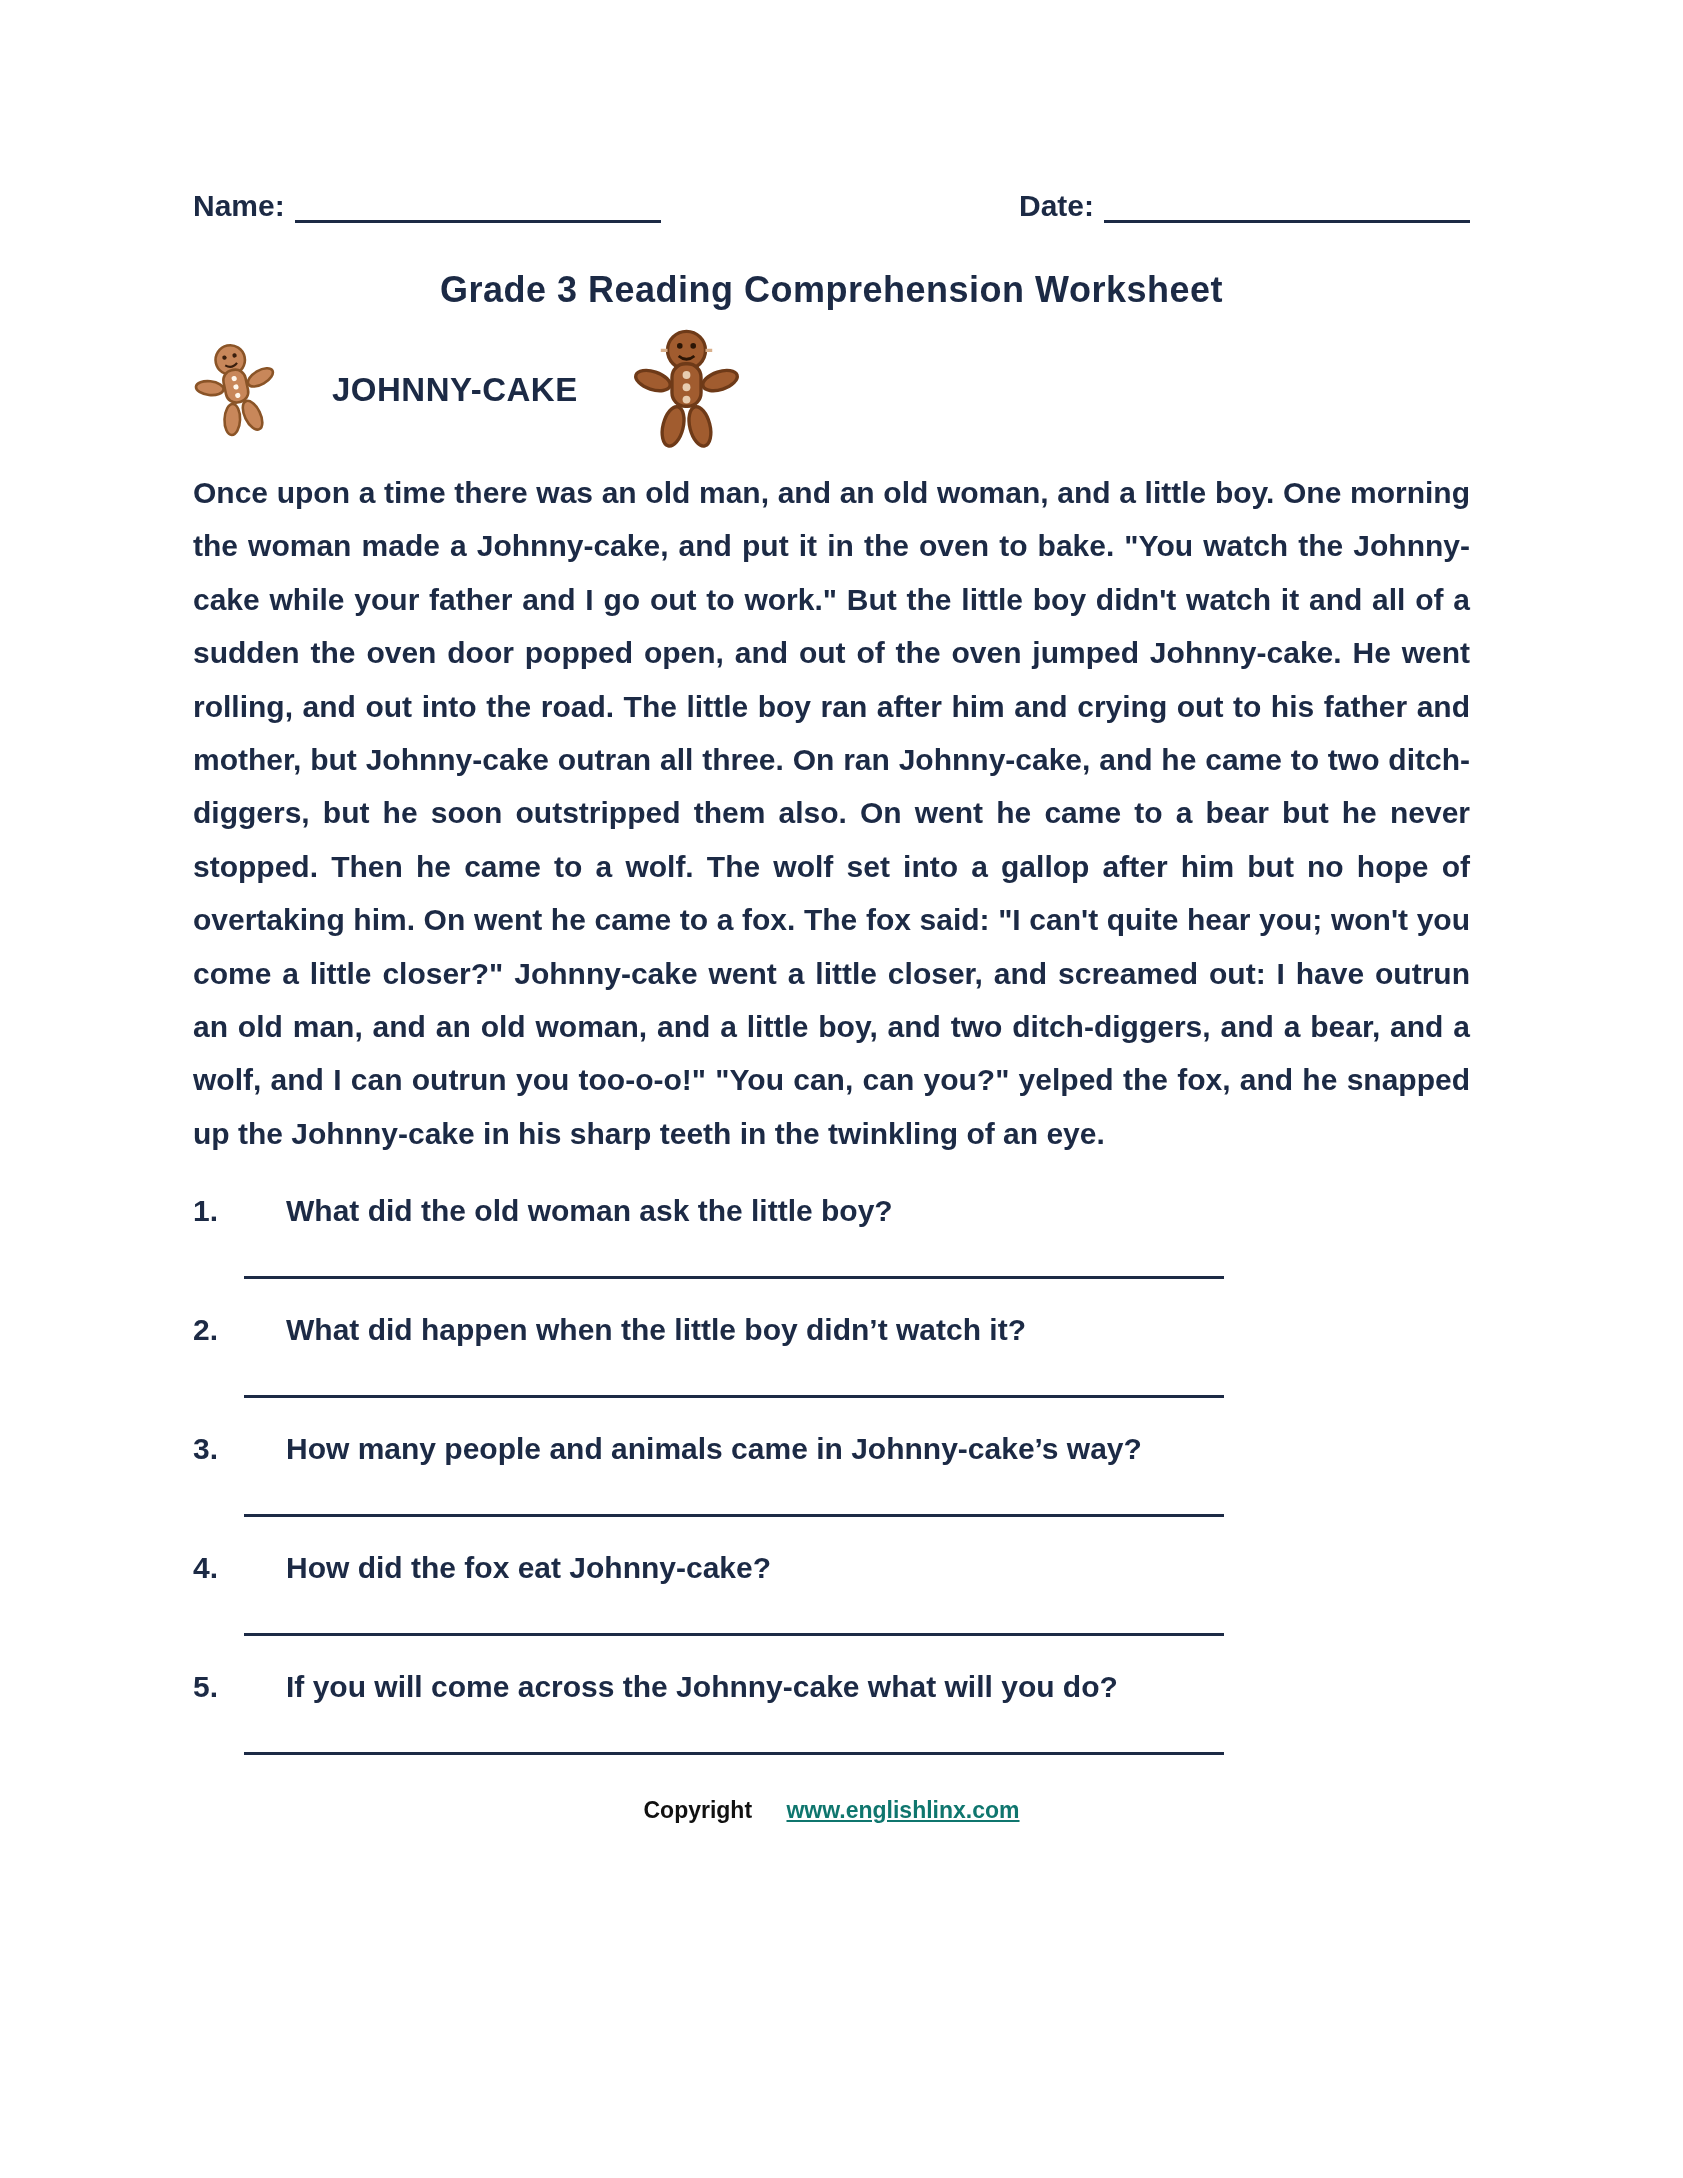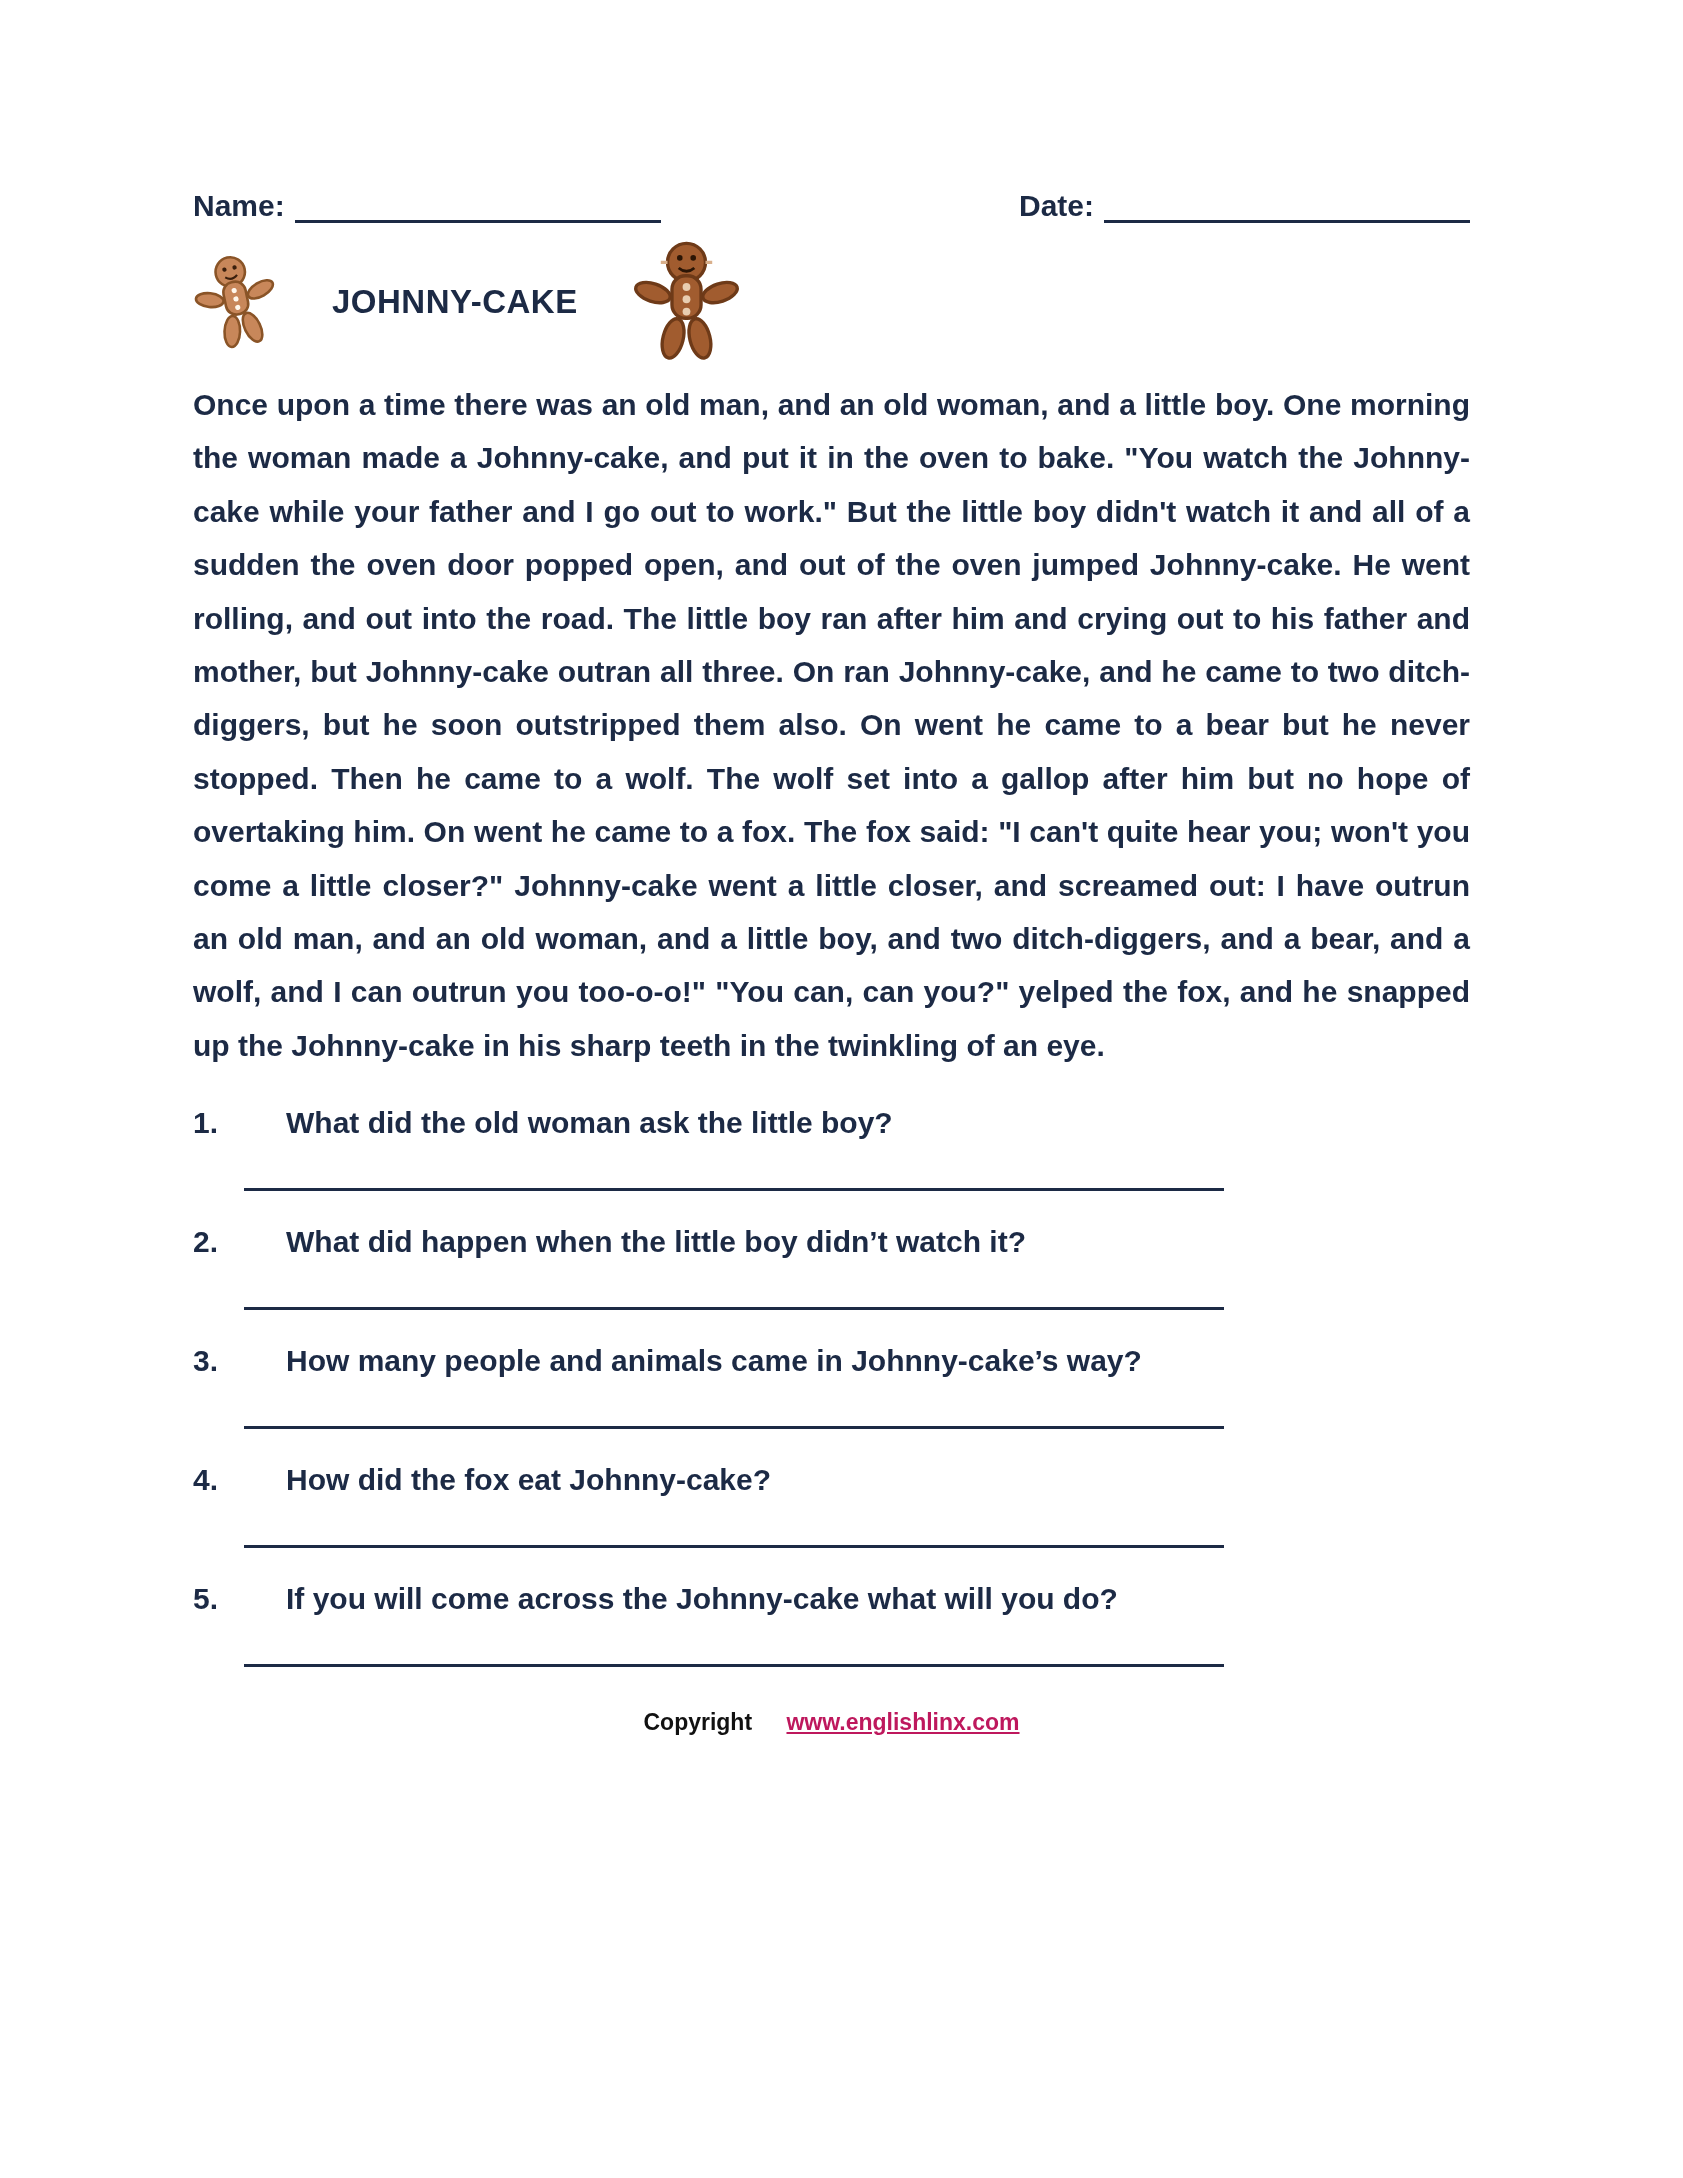--- a/index.html
+++ b/index.html
@@ -83,41 +83,42 @@
     border-bottom: 3px solid #1c2a45;
   }
   
   .footer {
     margin-top: 42px;
     text-align: center;
     font-size: 23px;
     color: #111111;
   }
   .footer a {
-    color: #be185d;
+    color: #0f766e;
     text-decoration: underline;
     margin-left: 28px;
   }
 </style>
 </head>
 <body>
 
 <div class="sheet">
 
   <div class="meta-row">
     <div class="meta-field">
       <span>Name:</span>
       <span class="blank-line"></span>
     </div>
     <div class="meta-field">
       <span>Date:</span>
       <span class="blank-line"></span>
     </div>
   </div>
 
+  <div class="page-title">Grade 3 Reading Comprehension Worksheet</div>
 
   <div class="subtitle-row">
     <svg class="ginger-left" viewBox="0 0 100 110" xmlns="http://www.w3.org/2000/svg">
       <g fill="#c8875a" stroke="#8a5427" stroke-width="3">
         <circle cx="50" cy="20" r="17"></circle>
         <ellipse cx="20" cy="47" rx="16" ry="8" transform="rotate(18 20 47)"></ellipse>
         <ellipse cx="80" cy="47" rx="16" ry="8" transform="rotate(-18 80 47)"></ellipse>
         <rect x="37" y="32" width="26" height="38" rx="12"></rect>
         <ellipse cx="38" cy="88" rx="9" ry="18" transform="rotate(14 38 88)"></ellipse>
         <ellipse cx="62" cy="88" rx="9" ry="18" transform="rotate(-14 62 88)"></ellipse>

